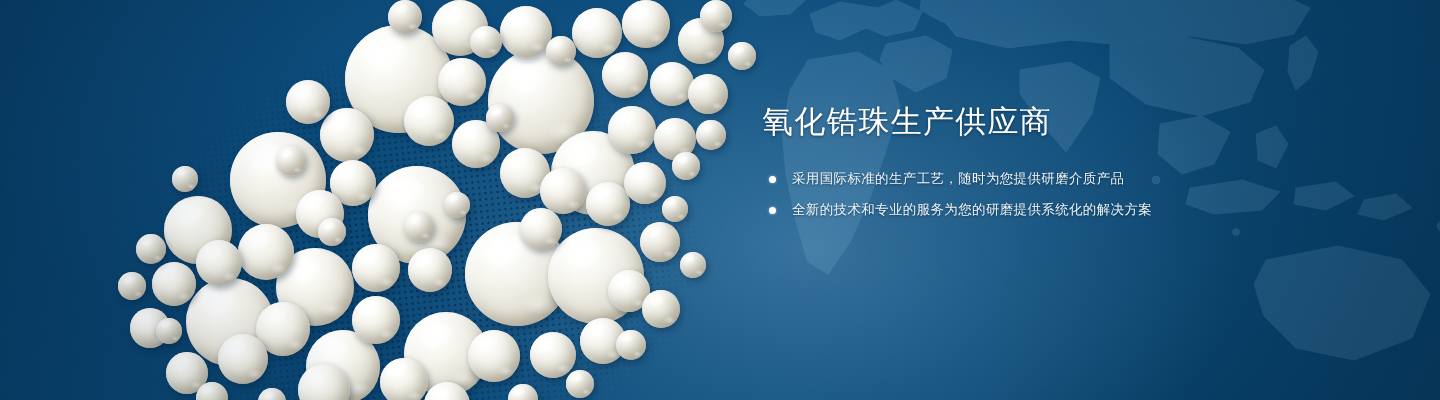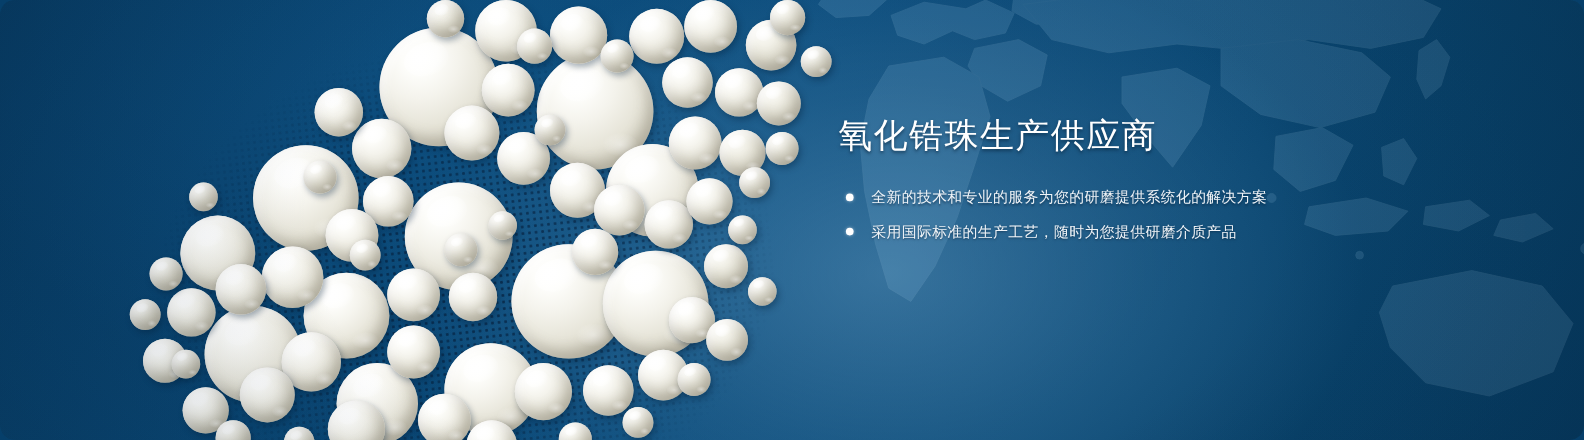--- a/index.html
+++ b/index.html
@@ -5,23 +5,22 @@
   html, body {
     margin: 0;
     padding: 0;
     background: #063f6a;
   }
   .banner {
     position: relative;
     width: 1440px;
     height: 400px;
     overflow: hidden;
-    font-family: Liberation Serif, serif;
+    font-family: Liberation Mono, monospace;
     background: #084a78;
-    border-radius: 13px;
   }
 
   
   .bg-base {
     position: absolute;
     inset: 0;
     background:
       radial-gradient(ellipse 620px 420px at 56% 62%, rgba(92,150,190,0.55) 0%, rgba(70,130,172,0.30) 38%, rgba(20,80,125,0.04) 70%, rgba(0,0,0,0) 100%),
       radial-gradient(ellipse 900px 560px at 30% 18%, rgba(16,84,134,0.55) 0%, rgba(9,62,104,0.25) 55%, rgba(0,0,0,0) 80%),
       linear-gradient(118deg, #073c65 0%, #0a4876 26%, #0b4e7f 46%, #0a4976 64%, #084169 84%, #063a60 100%);
@@ -277,22 +276,22 @@
     <span class="bead dim" style="left:172px; top:166px; width:26px; height:26px;"></span>
   </div>
 
   <div class="bg-vignette"></div>
 
   <div class="copy">
     <h1 class="headline">氧化锆珠生产供应商</h1>
     <ul class="bullets">
       <li class="bullet">
         <span class="dot"></span>
-        <span>全新的技术和专业的服务为您的研磨提供系统化的解决方案</span>
+        <span>采用国际标准的生产工艺，随时为您提供研磨介质产品</span>
       </li>
       <li class="bullet">
         <span class="dot"></span>
-        <span>采用国际标准的生产工艺，随时为您提供研磨介质产品</span>
+        <span>全新的技术和专业的服务为您的研磨提供系统化的解决方案</span>
       </li>
     </ul>
   </div>
 
 </div>
 
 </body></html>

